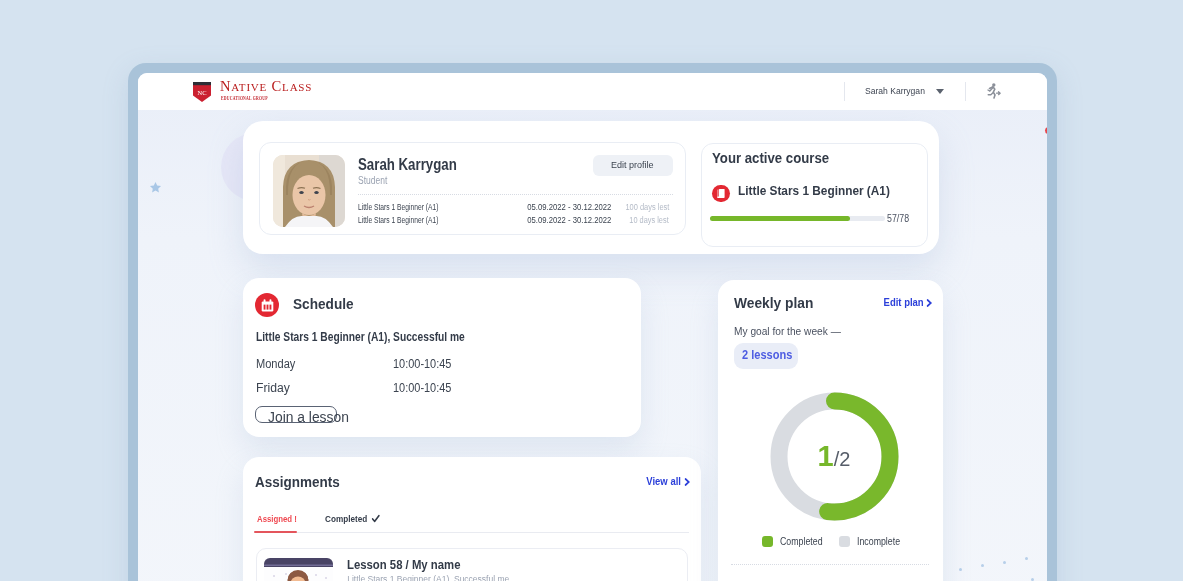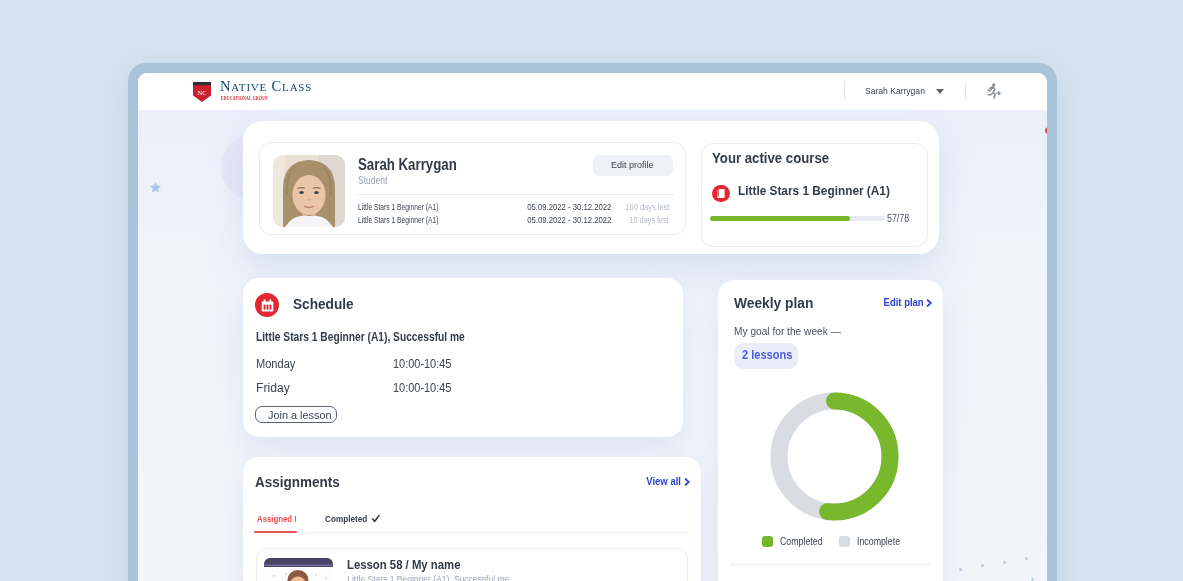--- a/index.html
+++ b/index.html
@@ -7,31 +7,31 @@
 body { font-family:"Liberation Sans", sans-serif; background:#d5e3f0; position:relative; }
 .t { position:absolute; white-space:nowrap; line-height:1.15; transform-origin:0 50%; }
 .tr { position:absolute; white-space:nowrap; line-height:1.15; transform-origin:100% 50%; }
 .window { position:absolute; left:128px; top:63px; width:929px; height:560px;
   background:#a9c3d9; border-radius:18px;
   box-shadow:0 8px 26px rgba(128,158,190,.22); }
 .content { position:absolute; left:10px; top:10px; width:909px; height:550px;
   border-radius:9px 9px 0 0; overflow:hidden;
   background:linear-gradient(180deg,#e9eef8 0%,#eff3fa 30%,#f3f6fb 100%); }
 .header { position:absolute; left:0; top:0; width:909px; height:37px; background:#ffffff; }
-.logo-text { position:absolute; left:82px; top:5px; font-family:"Liberation Serif", serif; color:#0c4a6e; font-size:14.6px; letter-spacing:0.8px; white-space:nowrap; transform-origin:0 0;text-align:right; }
+.logo-text { position:absolute; left:82px; top:5px; font-family:"Liberation Serif", serif; color:#b91c1c; font-size:14.6px; letter-spacing:0.8px; white-space:nowrap; transform-origin:0 0;text-align:right; }
 .logo-sub { position:absolute; left:82.5px; top:21.5px; font-family:"Liberation Serif", serif; color:#c22730; font-size:6px; font-weight:bold; letter-spacing:0.4px; white-space:nowrap; transform-origin:0 0; }
 .hdr-divider { position:absolute; top:9px; width:1px; height:19px; background:#e4e7ee; }
 .deco-circle { position:absolute; left:83px; top:60px; width:68px; height:68px; border-radius:50%; background:#e6e7f7; }
 .red-dot { position:absolute; left:907.4px; top:53.5px; width:7px; height:7px; border-radius:50%; background:#e8474e; }
 .panel { position:absolute; background:#fff; }
 .top-panel { left:105px; top:48px; width:696px; height:133px; border-radius:20px; box-shadow:0 16px 34px rgba(163,183,215,.3); }
 .inner-card { position:absolute; background:#fff; border:1px solid #e9edf4; border-radius:12px; }
 .profile-card { left:16px; top:21px; width:427px; height:93px; }
 .active-card { left:458px; top:22px; width:227px; height:104px; }
-.schedule-card { left:105px; top:205px; width:440px; height:159px; border-radius:16px; box-shadow:0 14px 28px rgba(163,183,215,.24); }
+.schedule-card { left:105px; top:205px; width:398px; height:159px; border-radius:16px; box-shadow:0 14px 28px rgba(163,183,215,.24); }
 .assign-card { left:105px; top:384px; width:458px; height:220px; border-radius:16px; box-shadow:0 14px 28px rgba(163,183,215,.24); }
 .weekly-card { left:580px; top:207px; width:225px; height:380px; border-radius:16px; box-shadow:0 14px 28px rgba(163,183,215,.24); }
 .photo { position:absolute; left:13px; top:12px; width:72px; height:72px; border-radius:10px; overflow:hidden; }
 .p-dots { position:absolute; left:98px; top:51px; width:315px; border-top:1.5px dotted #d7dbe3; }
 .edit-btn { position:absolute; left:333px; top:12px; width:80px; height:21px; background:#eef1f6; border-radius:6px; }
 .ac-icon { position:absolute; left:10px; top:40.5px; width:17.6px; height:17.6px; border-radius:50%; background:#e32832; }
 .ac-track { position:absolute; left:8px; top:72px; width:175px; height:4.5px; border-radius:2.5px; background:#e8ebf1; }
 .ac-fill { width:140px; height:4.5px; border-radius:2.5px; background:#76b72a; }
 .sc-icon { position:absolute; left:11.7px; top:14.5px; width:24.8px; height:24.8px; border-radius:50%; background:#e32832; }
 .join-btn { position:absolute; left:11.7px; top:127.5px; width:82px; height:17.6px; border:1px solid #5a6374; border-radius:7px; background:#fff; }
@@ -117,21 +117,21 @@
       <rect x="11.55" y="11.6" width="1.9" height="5" fill="#e32832"></rect>
       <rect x="14.5" y="11.6" width="1.9" height="5" fill="#e32832"></rect>
     </svg></div>
     <div class="t" style="left:50.4px;top:18px;font-size:14.5px;font-weight:bold;color:#333b48;transform:scaleX(.94)">Schedule</div>
     <div class="t" style="left:12.9px;top:52px;font-size:12.8px;font-weight:bold;color:#333b48;transform:scaleX(.8)">Little Stars 1 Beginner (A1), Successful me</div>
     <div class="t" style="left:12.9px;top:79px;font-size:12.3px;color:#3c4450;transform:scaleX(.9)">Monday</div>
     <div class="t" style="left:150px;top:79px;font-size:12.3px;color:#3c4450;transform:scaleX(.89)">10:00-10:45</div>
     <div class="t" style="left:12.9px;top:102.5px;font-size:12.3px;color:#3c4450;transform:scaleX(.99)">Friday</div>
     <div class="t" style="left:150px;top:102.5px;font-size:12.3px;color:#3c4450;transform:scaleX(.89)">10:00-10:45</div>
     <div class="join-btn"></div>
-    <div class="t" style="left:24.5px;top:131px;font-size:11px;color:#3c4450;transform:scaleX(.99)">Join a lesson</div>
+    <div class="t" style="left:24.5px;top:131px;font-size:14px;color:#3c4450;transform:scaleX(.99)">Join a lesson</div>
   </div>
 
   <div class="panel assign-card">
     <div class="t" style="left:11.6px;top:17px;font-size:14.5px;font-weight:bold;color:#333b48;transform:scaleX(.93)">Assignments</div>
     <div class="tr" style="right:11px;top:18.5px;font-size:10px;font-weight:bold;color:#2b3fd9;transform:scaleX(.95)">View all<span class="chev"><svg width="6" height="8" viewBox="0 0 7 9">
               <path d="M1.5 1 L5.5 4.5 L1.5 8" stroke="#2b3fd9" stroke-width="2" fill="none" stroke-linecap="round"></path>
             </svg></span></div>
     <div class="t" style="left:14px;top:56.5px;font-size:9.5px;font-weight:bold;color:#ef4850;transform:scaleX(.82)">Assigned !</div>
     <div class="t" style="left:81.6px;top:56.5px;font-size:9.5px;font-weight:bold;color:#343c49;transform:scaleX(.86)">Completed&nbsp;&nbsp;<svg width="10" height="9" viewBox="0 0 12 10" style="vertical-align:-1px">
             <path d="M1.5 5.5 L4.5 8.5 L10.5 1.5" stroke="#343c49" stroke-width="2" fill="none" stroke-linecap="round" stroke-linejoin="round"></path>
@@ -174,20 +174,21 @@
     <div class="tr" style="right:11px;top:17px;font-size:10px;font-weight:bold;color:#2b3fd9;transform:scaleX(.95)">Edit plan<span class="chev"><svg width="6" height="8" viewBox="0 0 7 9">
               <path d="M1.5 1 L5.5 4.5 L1.5 8" stroke="#2b3fd9" stroke-width="2" fill="none" stroke-linecap="round"></path>
             </svg></span></div>
     <div class="t" style="left:16.4px;top:45px;font-size:11.3px;color:#4a5160;transform:scaleX(.9)">My goal for the week —</div>
     <div class="wk-chip"></div>
     <div class="t" style="left:24px;top:68px;font-size:13px;font-weight:bold;color:#4d5ce2;transform:scaleX(.85)">2 lessons</div>
     <div class="donut-wrap"><svg width="129" height="129" viewBox="0 0 129 129">
       <circle cx="64.5" cy="64.5" r="55.5" fill="none" stroke="#d9dce1" stroke-width="17"></circle>
       <circle cx="64.5" cy="64.5" r="55.5" fill="none" stroke="#79b82c" stroke-width="17" stroke-dasharray="181 348.7" stroke-linecap="round" transform="rotate(-90 64.5 64.5)"></circle>
     </svg>
+      <div style="position:absolute;left:0;top:49px;width:129px;text-align:center;line-height:31px;font-size:20px;color:#565d69"><b style="font-size:29px;color:#76b72a">1</b>/2</div>
     </div>
     <div style="position:absolute;left:0;top:255.5px;width:225px;height:12px">
       <span class="sw" style="left:44px;background:#76b72a"></span>
       <span class="t" style="left:62px;top:6px;font-size:10px;color:#3c4450;transform:scaleX(.88) translateY(-50%)">Completed</span>
       <span class="sw" style="left:121px;background:#d9dce1"></span>
       <span class="t" style="left:139px;top:6px;font-size:10px;color:#3c4450;transform:scaleX(.88) translateY(-50%)">Incomplete</span>
     </div>
     <div class="wk-dots"></div>
   </div>
 

